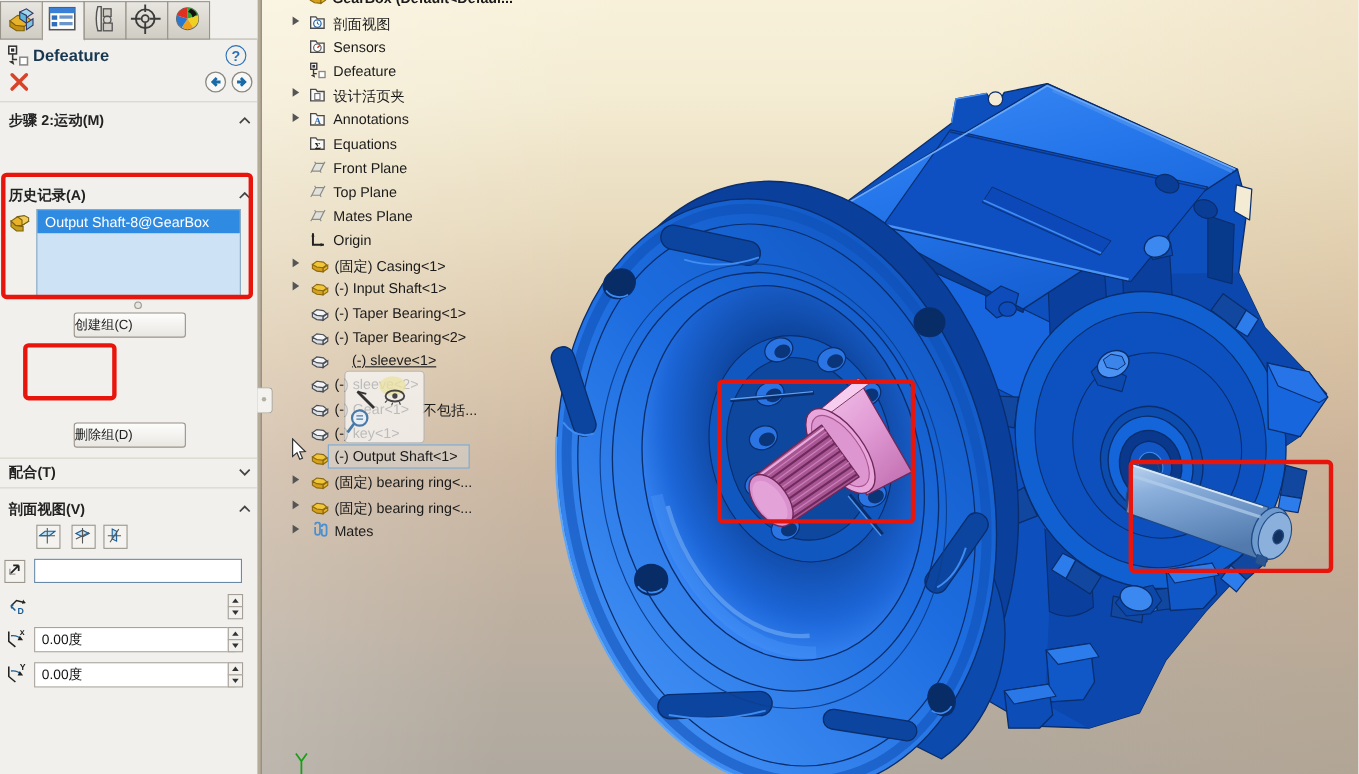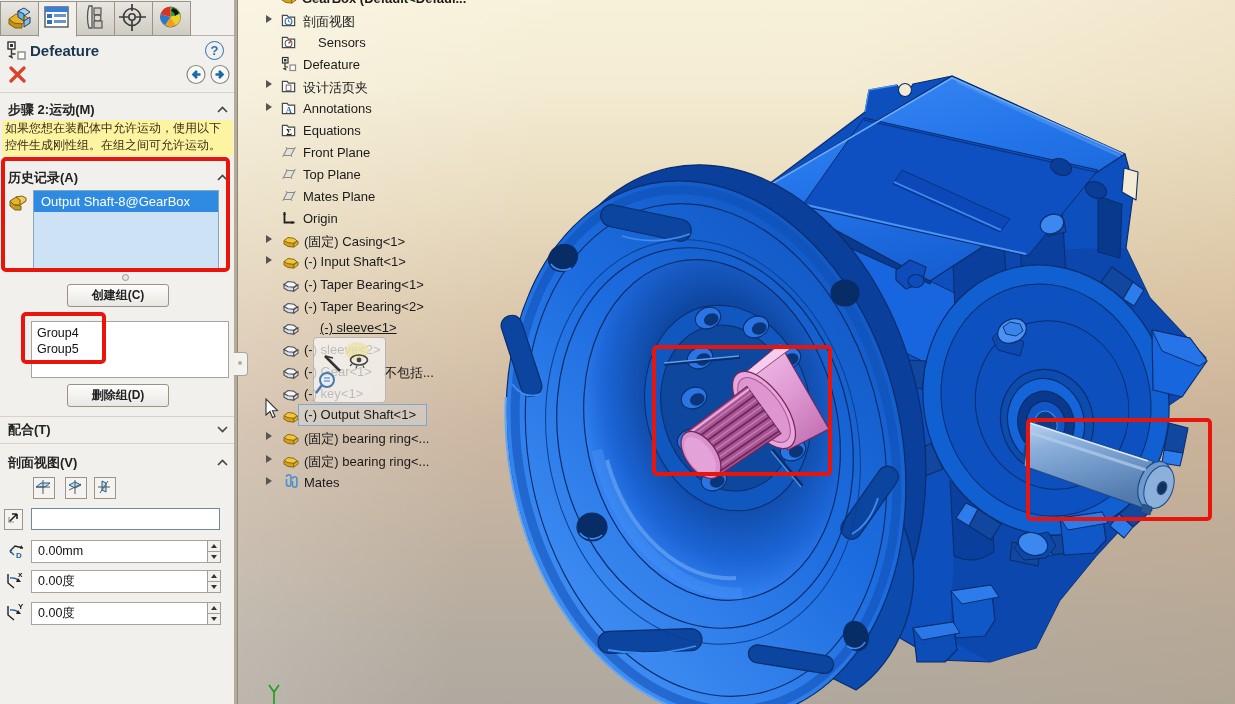--- a/index.html
+++ b/index.html
@@ -6,21 +6,21 @@
 #splitbar{position:absolute;left:234px;top:0;width:3px;height:704px;background:#b5ab99;border-right:1px solid #8f887b;}
 #gfx{position:absolute;left:238px;top:0;width:997px;height:704px;
 background:linear-gradient(180deg,#f8f1da 0%,#f4ecd3 12%,#e9dcbf 28%,#dcc9ad 44%,#cdb8a2 60%,#c0b1a0 76%,#b5aca0 90%,#b0a99f 100%);}
 #gfxtint{position:absolute;left:238px;top:0;width:997px;height:704px;background:linear-gradient(100deg,rgba(255,255,255,0.25) 0%,rgba(255,255,255,0) 30%,rgba(0,0,0,0) 55%,rgba(186,142,92,0.14) 100%);}
 .abs{position:absolute;}
 
 .tab{position:absolute;top:1px;height:33px;width:37px;background:linear-gradient(180deg,#e8e6e0,#cfccc3);border:1px solid #99948a;border-bottom:1px solid #99948a;}
 .tabact{background:#f1f0ec;border-bottom:1px solid #f1f0ec;height:34px;}
 .sep{position:absolute;left:0;width:234px;height:1px;background:#d7d3ca;}
 .hdr{position:absolute;left:8px;font-size:13px;font-weight:bold;color:#222;}
-.btn{position:absolute;left:67px;width:100px;height:21px;background:linear-gradient(180deg,#fdfdfc,#e9e7e2);border:1px solid #999288;border-radius:3px;font-size:12px;color:#222;text-align:center;line-height:21px;font-weight:bold;}
+.btn{position:absolute;left:67px;width:100px;height:21px;background:linear-gradient(180deg,#fdfdfc,#e9e7e2);border:1px solid #999288;border-radius:3px;font-size:12px;color:#222;line-height:21px;}
 .field{position:absolute;background:#fff;border:1px solid #a8a49c;}
 .spin{position:absolute;width:13px;height:21px;}
 .spin div{position:absolute;left:0;width:12px;height:10px;background:#f2f1ed;border:1px solid #a39f96;}
 .spin div:after{content:"";position:absolute;left:3px;border-left:3px solid transparent;border-right:3px solid transparent;}
 .spin .up:after{top:3px;border-bottom:4px solid #333;}
 .spin .dn:after{top:3px;border-top:4px solid #333;}
 
 .trow{position:absolute;font-size:13px;color:#1a1a1a;white-space:nowrap;}
 .tar{position:absolute;width:0;height:0;border-top:4px solid transparent;border-bottom:4px solid transparent;border-left:6px solid #555;}
 
@@ -287,21 +287,21 @@
           <use href="#folder"></use>
           <circle cx="8" cy="10" r="3.6" fill="#fff" stroke="#2a6ab0" stroke-width="1.2"></circle>
           <path d="M8 8 v2 l1.8 1" stroke="#2a6ab0" stroke-width="1" fill="none"></path>
         </svg></div>
     <div class="trow" style="left:65px;top:13px">剖面视图</div>
     <div class="trow" style="left:43px;top:34px"><svg width="16" height="16" viewBox="0 0 17 17">
           <use href="#folder"></use>
           <circle cx="8" cy="10" r="3.6" fill="#fff" stroke="#555" stroke-width="1.1"></circle>
           <path d="M8 10 l2.4 -2.2" stroke="#c03018" stroke-width="1.4"></path>
         </svg></div>
-    <div class="trow" style="left:80px;top:35px">Sensors</div>
+    <div class="trow" style="left:65px;top:35px">Sensors</div>
     <div class="trow" style="left:43px;top:56px"><svg width="16" height="16" viewBox="0 0 16 16">
           <rect x="1.5" y="1.5" width="5.5" height="5.5" fill="#fff" stroke="#333" stroke-width="1.2"></rect>
           <rect x="3" y="3" width="2.5" height="2.5" fill="#333"></rect>
           <rect x="9" y="9" width="5.5" height="5.5" fill="#fff" stroke="#888" stroke-width="1.2"></rect>
           <path d="M4 7 v4 h3" fill="none" stroke="#333" stroke-width="1.2"></path>
           <path d="M1.5 12.5 l4 2.2 -0.8 -3.1 z" fill="#333"></path>
         </svg></div>
     <div class="trow" style="left:65px;top:57px">Defeature</div>
     <div class="tar" style="left:28px;top:80px"></div>
     <div class="trow" style="left:43px;top:78px"><svg width="16" height="16" viewBox="0 0 17 17">
@@ -486,36 +486,34 @@
       <circle cx="10" cy="10.5" r="9" fill="#f8f8f6" stroke="#8a887f" stroke-width="1.2"></circle>
       <path d="M14.5 10.5 h-6 m2.5 -3.5 l-3.5 3.5 3.5 3.5" stroke="#1b6aa8" stroke-width="2.6" fill="none"></path>
       <circle cx="34" cy="10.5" r="9" fill="#f8f8f6" stroke="#8a887f" stroke-width="1.2"></circle>
       <path d="M29.5 10.5 h6 m-2.5 -3.5 l3.5 3.5 -3.5 3.5" stroke="#1b6aa8" stroke-width="2.6" fill="none"></path>
     </svg>
     <div class="sep" style="top:92px"></div>
     <div class="hdr" style="top:101px">步骤 2:运动(M)</div>
     <svg class="abs" style="right:10px;top:106px" width="11" height="7" viewBox="0 0 11 7">
         <path d="M1,6 L5.5,1.5 L10,6" stroke="#444" stroke-width="1.6" fill="none"></path>
       </svg>
-    <div class="abs" style="left:2px;top:120px;width:228px;height:36px;background:#fcf4a0;color:#3a2d18;font-size:12px;line-height:17px;padding-left:3px">如果您想在装配体中允许运动，使用以下<br>控件生成刚性组。在组之间可允许运动。</div>
     <div class="hdr" style="top:169px">历史记录(A)</div>
     <svg class="abs" style="right:10px;top:174px" width="11" height="7" viewBox="0 0 11 7">
         <path d="M1,6 L5.5,1.5 L10,6" stroke="#444" stroke-width="1.6" fill="none"></path>
       </svg>
     <svg class="abs" style="left:7px;top:192px" width="21" height="20" viewBox="0 0 21 20">
       <path d="M3 9 l6 -4 6 1 4 3 -6 4 -6 0 z" fill="#e8b32a" stroke="#7a6210"></path>
       <path d="M3 9 l0 5 5 4 6 0 0 -4 -7 -1 z" fill="#caa019" stroke="#7a6210"></path>
       <path d="M9 5 l4 3 0 5 6 -4 0 -3 -4 -2 z" fill="#f2cc5a" stroke="#7a6210"></path>
     </svg>
     <div class="abs" style="left:33px;top:190px;width:184px;height:80px;background:#cde2f5;border:1px solid #86a7c0">
       <div style="height:21px;background:#2f8be2;color:#fff;font-size:13px;line-height:21px;padding-left:7px">Output Shaft-8@GearBox</div>
     </div>
     <div class="abs" style="left:122px;top:274px;width:5px;height:5px;border:1px solid #9a968c;border-radius:50%;background:#e8e6e0"></div>
     <div class="btn" style="top:284px">创建组(C)</div>
-    <div class="field" style="left:31px;top:321px;width:191px;height:52px;font-size:12.5px;color:#111;line-height:16px;padding:3px 0 0 5px">Group4<br>Group5</div>
     <div class="btn" style="top:384px">删除组(D)</div>
     <div class="sep" style="top:416px"></div>
     <div class="hdr" style="top:421px">配合(T)</div>
     <svg class="abs" style="right:10px;top:426px" width="11" height="7" viewBox="0 0 11 7">
         <path d="M1,1 L5.5,5.5 L10,1" stroke="#444" stroke-width="1.6" fill="none"></path>
       </svg>
     <div class="sep" style="top:443px"></div>
     <div class="hdr" style="top:454px">剖面视图(V)</div>
     <svg class="abs" style="right:10px;top:459px" width="11" height="7" viewBox="0 0 11 7">
         <path d="M1,6 L5.5,1.5 L10,6" stroke="#444" stroke-width="1.6" fill="none"></path>
@@ -543,21 +541,20 @@
         <path d="M3 6 v5 h5" stroke="#999" stroke-width="1.2" fill="none"></path>
       </svg>
     <div class="field" style="left:31px;top:508px;width:187px;height:20px;border:1px solid #6a8aa8"></div>
 
     <svg class="abs" style="left:7px;top:541px" width="19" height="19" viewBox="0 0 19 19">
         <path d="M3 10 l5 -5 8 2" fill="none" stroke="#222" stroke-width="1.3"></path>
         <path d="M3 10 l4 4 m-4 -4 l2 -1 m-2 1 l1 2" stroke="#1b5e96" stroke-width="1.4" fill="none"></path>
         <path d="M14 4 l2 3 -3 1 z" fill="#222"></path>
         <text x="9" y="17" font-size="8" fill="#1b5e96" font-weight="bold">D</text>
       </svg>
-    <div class="field" style="left:31px;top:540px;width:175px;height:21px;font-size:12.5px;color:#111;line-height:21px;padding-left:6px">0.00mm</div>
     <div class="spin" style="left:207px;top:540px">
         <div class="up" style="top:0"></div>
         <div class="dn" style="top:11px"></div>
       </div>
 
     <svg class="abs" style="left:5px;top:570px" width="21" height="21" viewBox="0 0 21 21">
         <path d="M3 4 v9 l6 5" fill="none" stroke="#222" stroke-width="1.4"></path>
         <path d="M5 8 a9 7 0 0 1 9 3" fill="none" stroke="#1b5e96" stroke-width="1.3"></path>
         <path d="M13 8 l3 4 -5 0 z" fill="#222"></path>
         <text x="13" y="7" font-size="8" fill="#222" font-weight="bold">x</text>

